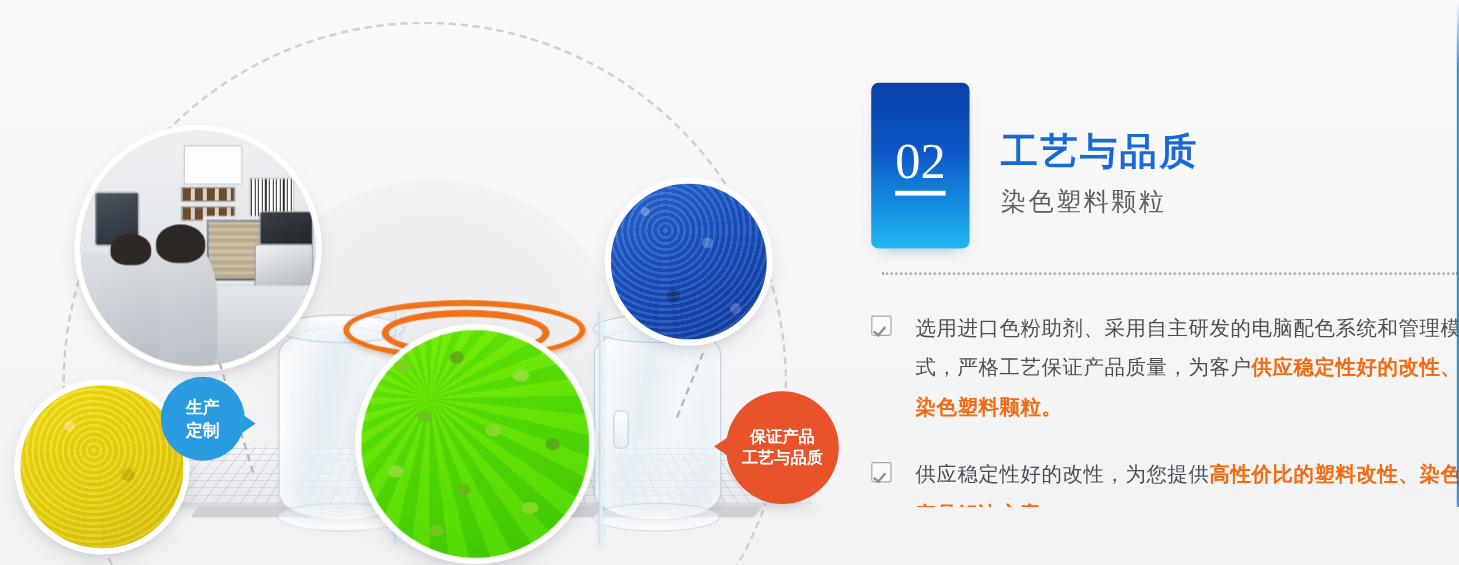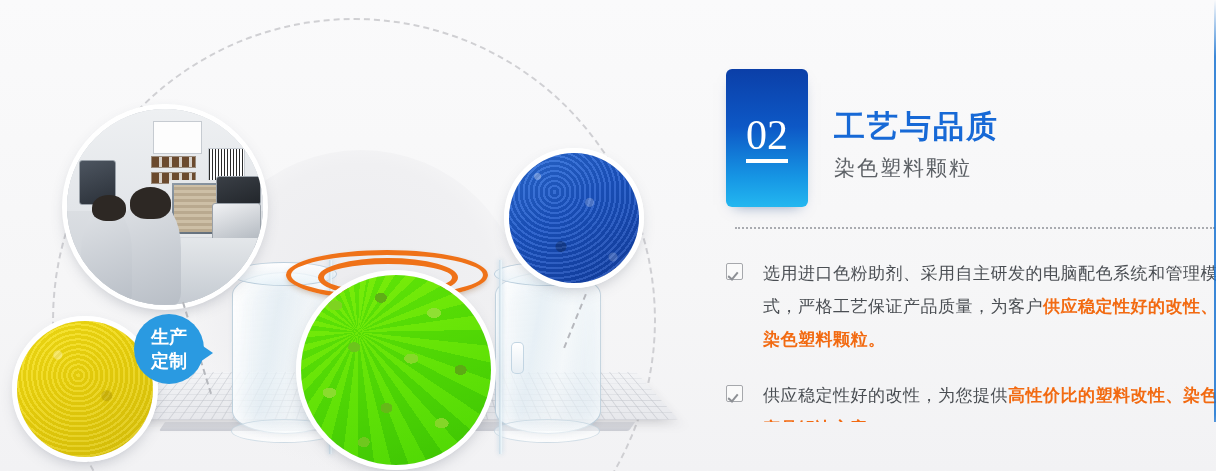--- a/index.html
+++ b/index.html
@@ -158,21 +158,21 @@
       radial-gradient(ellipse 6px 5px at 33% 88%, #6fc81e 0 99%, rgba(0,0,0,0) 100%),
       repeating-conic-gradient(from 12deg at 30% 30%, #7ccc22 0deg 7deg, #62b417 7deg 14deg),
       linear-gradient(160deg,#80d527 0%,#62b417 60%,#4f9a11 100%);
     background-blend-mode:normal,normal,normal,normal,normal,normal,normal,normal,normal,normal,overlay,normal;}
 
   
   .bubble{position:absolute;border-radius:50%;color:#fff;font-weight:bold;
     display:flex;flex-direction:column;align-items:center;justify-content:center;
     text-align:center;line-height:1.35;}
   .bubble .tail{position:absolute;width:0;height:0;}
-  #bub-blue{left:134px;top:314px;width:70px;height:70px;background:#2a9ae1;font-size:18px;}
+  #bub-blue{left:134px;top:314px;width:70px;height:70px;background:#2a9ae1;font-size:14px;}
   #bub-blue .tail{right:-9px;top:30px;border-top:9px solid transparent;
     border-bottom:9px solid transparent;border-left:13px solid #2a9ae1;}
   #bub-orange{left:605px;top:326px;width:94px;height:94px;background:#e8532a;font-size:13.5px;}
   #bub-orange .tail{left:-10px;top:36px;border-top:10px solid transparent;
     border-bottom:10px solid transparent;border-right:15px solid #e8532a;}
 
   
   .conn{position:absolute;border-left:2px dashed #b6b8bd;}
   #conn-a{left:196px;top:300px;height:96px;transform:rotate(-17deg);}
   #conn-b{left:574px;top:292px;height:58px;transform:rotate(22deg);}
@@ -281,20 +281,25 @@
     </div>
 
     <div class="conn" id="conn-a"></div>
     <div class="conn" id="conn-b"></div>
 
     <div class="bubble" id="bub-blue">
       <span class="tail"></span>
       <span>生产</span>
       <span>定制</span>
     </div>
+    <div class="bubble" id="bub-orange">
+      <span class="tail"></span>
+      <span>保证产品</span>
+      <span>工艺与品质</span>
+    </div>
   </div>
 
   <div id="right">
 
     <div id="numbox">
       <span id="numtxt">02</span>
     </div>
 
     <div id="head-title">工艺与品质</div>
     <div id="head-sub">染色塑料颗粒</div>

